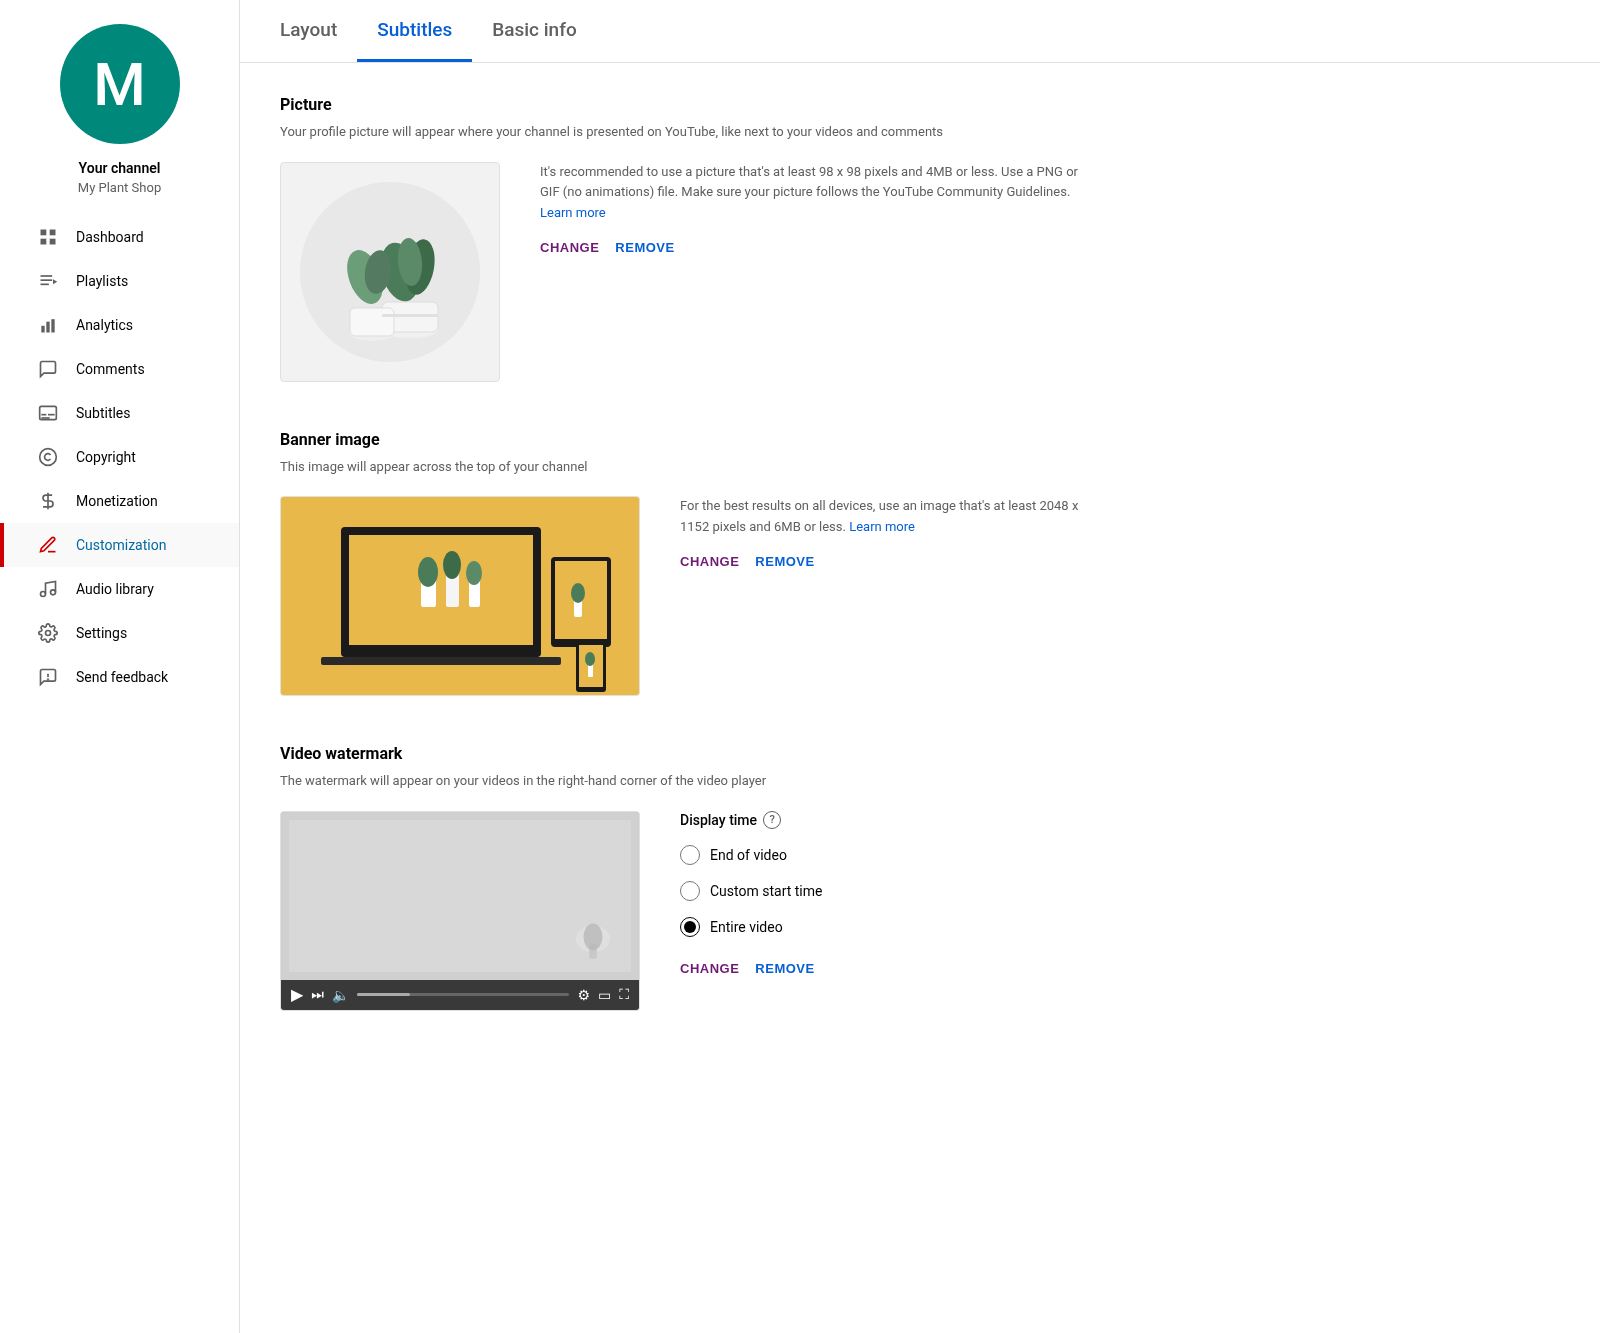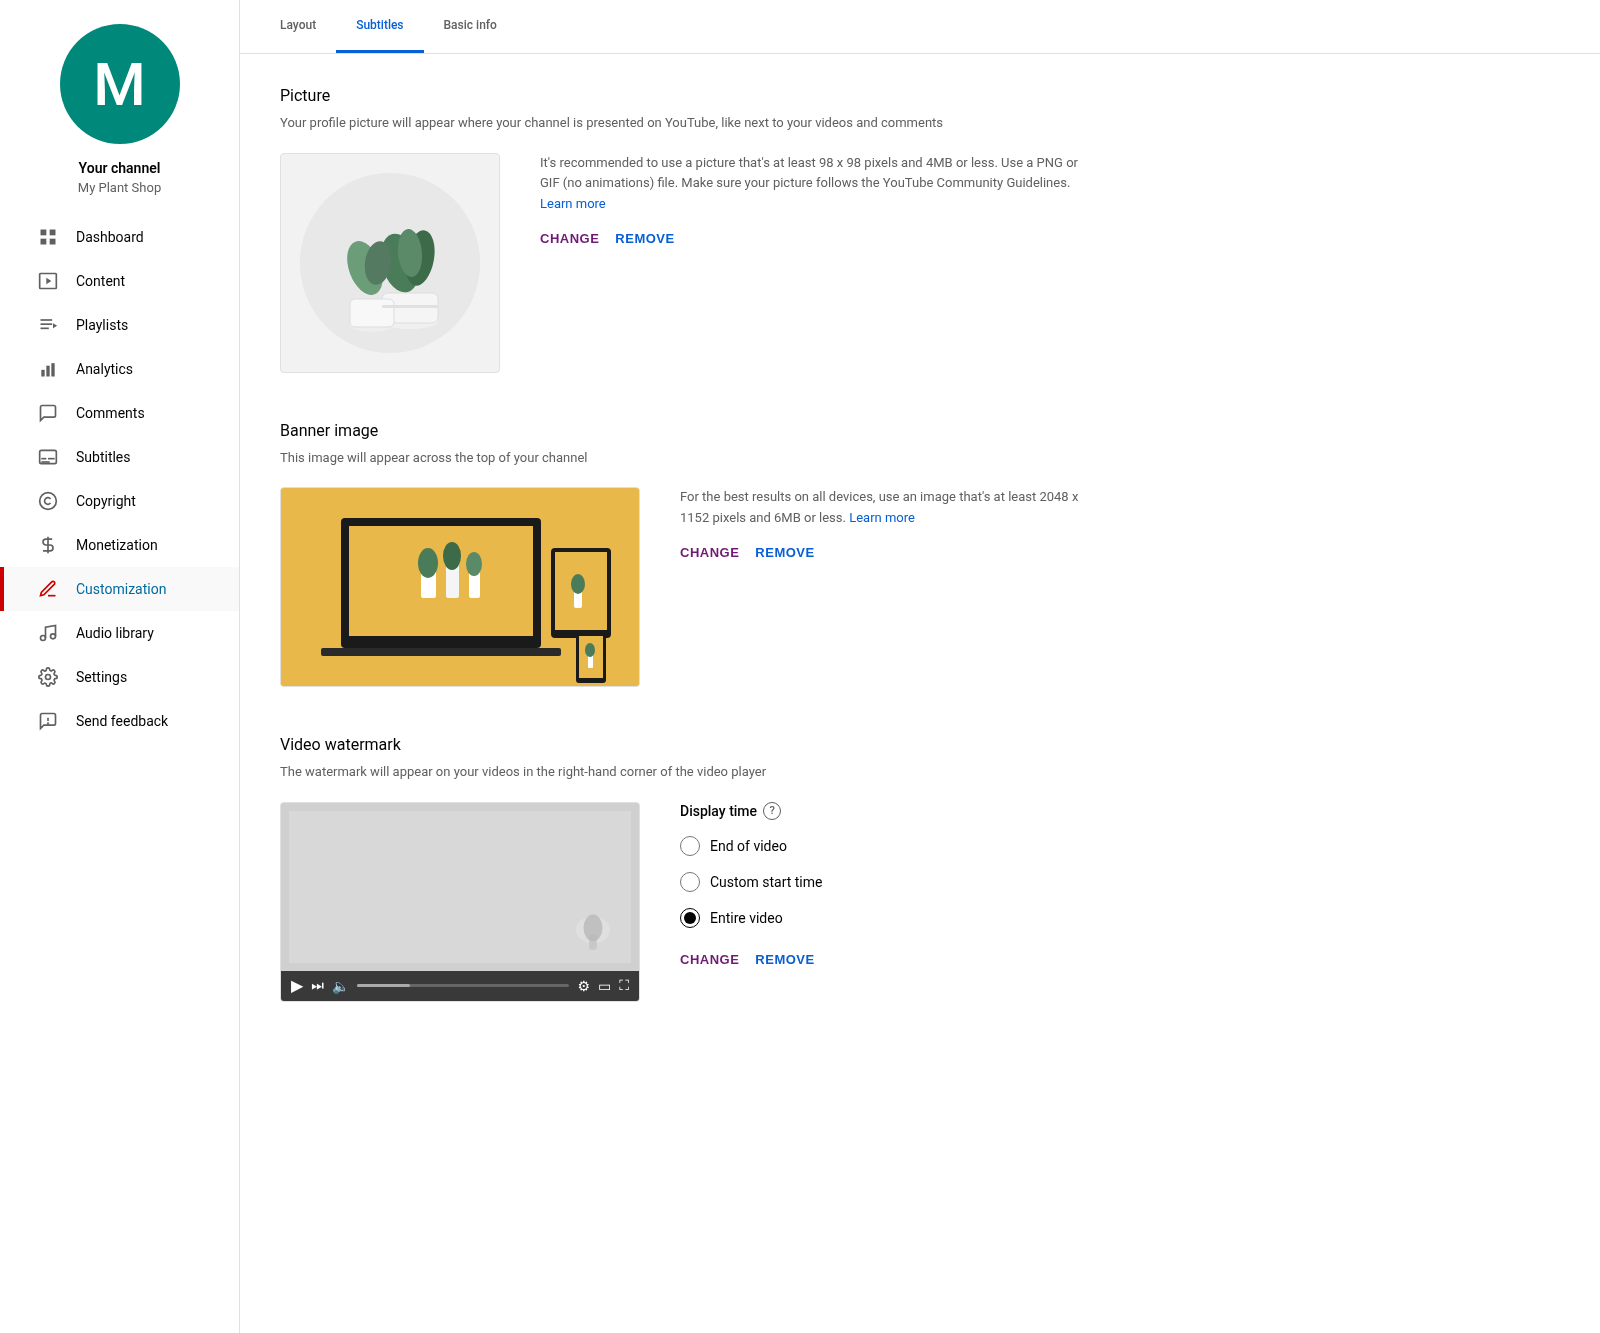--- a/index.html
+++ b/index.html
@@ -91,42 +91,42 @@
       border-bottom: 1px solid #e0e0e0;
       padding: 0 20px;
       position: sticky;
       top: 0;
       background: #fff;
       z-index: 10;
     }
     .tab {
       padding: 18px 20px;
       cursor: pointer;
-      font-size: 12px;
+      font-size: 19px;
       color: #606060;
       border-bottom: 3px solid transparent;
       font-weight: 500;
       transition: color 0.2s;
     }
     .tab.active {
       color: #065fd4;
       border-bottom: 3px solid #065fd4;
     }
 
     
     .content {
       padding: 32px 40px;
       max-width: 900px;
     }
 
     
     .section { margin-bottom: 48px; }
     .section-title {
       font-size: 16px;
-      font-weight: 400;
+      font-weight: 700;
       color: #030303;
       margin-bottom: 8px;
     }
     .section-desc {
       font-size: 13px;
       color: #606060;
       margin-bottom: 20px;
       line-height: 1.5;
     }
 
@@ -301,29 +301,20 @@
         <svg width="20" height="20" viewBox="0 0 24 24" fill="#606060">
             <rect x="3" y="3" width="7" height="7"></rect>
             <rect x="14" y="3" width="7" height="7"></rect>
             <rect x="3" y="14" width="7" height="7"></rect>
             <rect x="14" y="14" width="7" height="7"></rect>
           </svg>
       </span>
       <span class="nav-label">Dashboard</span>
     </li>
 
-    <li class="nav-item">
-      <span class="nav-icon">
-        <svg width="20" height="20" viewBox="0 0 24 24" fill="none" stroke="#606060" stroke-width="2">
-            <rect x="2" y="3" width="20" height="18" rx="1"></rect>
-            <polygon points="10,8 16,12 10,16" fill="#606060" stroke="none"></polygon>
-          </svg>
-      </span>
-      <span class="nav-label">Content</span>
-    </li>
 
     <li class="nav-item">
       <span class="nav-icon">
         <svg width="20" height="20" viewBox="0 0 24 24" fill="#606060">
             <rect x="3" y="5" width="14" height="2"></rect>
             <rect x="3" y="10" width="14" height="2"></rect>
             <rect x="3" y="15" width="10" height="2"></rect>
             <polygon points="18,10 23,13 18,16" fill="#606060"></polygon>
           </svg>
       </span>

